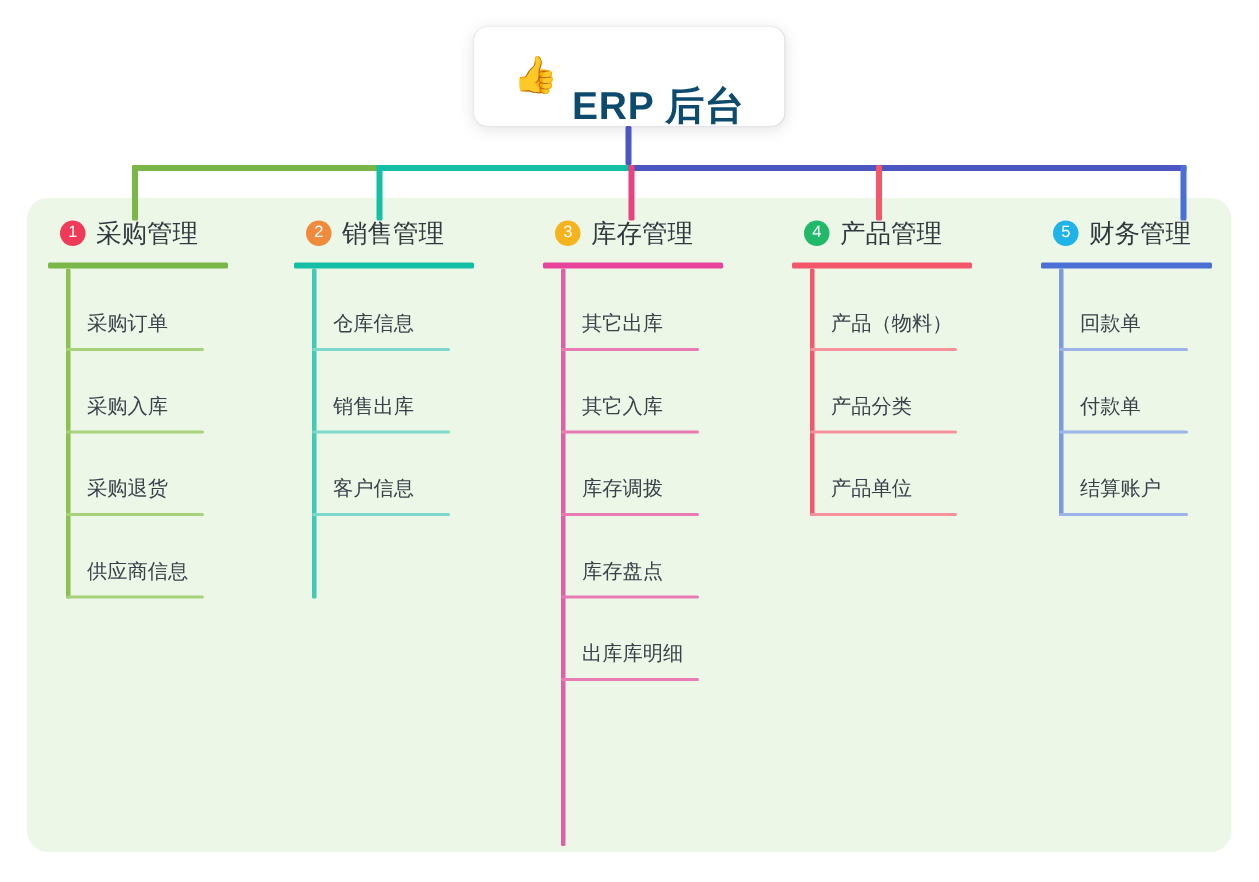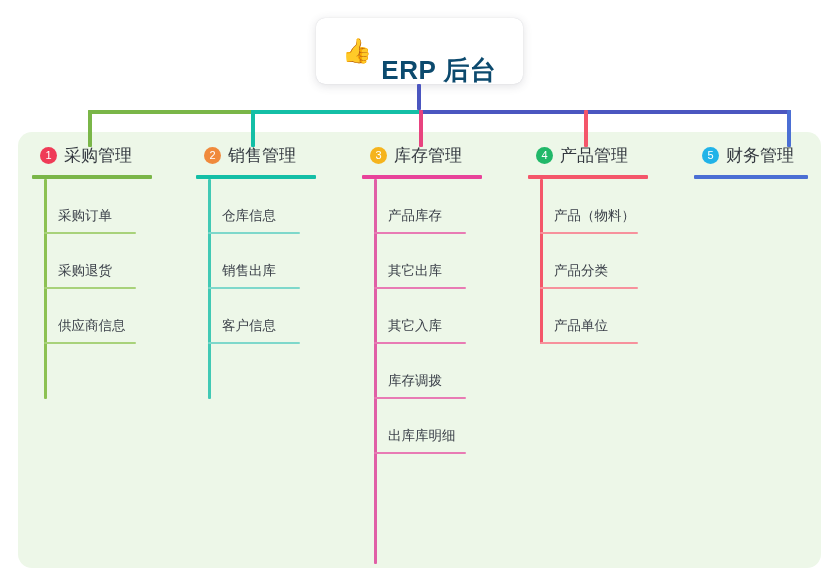--- a/index.html
+++ b/index.html
@@ -119,20 +119,24 @@
           <span class="col-title">采购管理</span>
         </div>
         <div class="head-rule" style="width: 120px; background: rgb(122, 182, 72);"></div>
         <div class="col-body">
           <div class="spine" style="background: rgb(140, 193, 82); height: 220px;"></div>
           <div class="leaf">
             <span class="leaf-label">采购订单</span>
             <div class="leaf-rule" style="width: 92px; background: rgb(168, 210, 122);"></div>
           </div>
           <div class="leaf">
+            <span class="leaf-label">采购入库</span>
+            <div class="leaf-rule" style="width: 92px; background: rgb(168, 210, 122);"></div>
+          </div>
+          <div class="leaf">
             <span class="leaf-label">采购退货</span>
             <div class="leaf-rule" style="width: 92px; background: rgb(168, 210, 122);"></div>
           </div>
           <div class="leaf">
             <span class="leaf-label">供应商信息</span>
             <div class="leaf-rule" style="width: 92px; background: rgb(168, 210, 122);"></div>
           </div>
         </div>
       </div>
       <div class="col" style="left: 196px; width: 150px;">
@@ -159,33 +163,33 @@
       </div>
       <div class="col" style="left: 362px; width: 150px;">
         <div class="col-head">
           <span class="badge" style="background: rgb(245, 180, 29);">3</span>
           <span class="col-title">库存管理</span>
         </div>
         <div class="head-rule" style="width: 120px; background: rgb(232, 67, 154);"></div>
         <div class="col-body">
           <div class="spine" style="background: rgb(224, 95, 166); height: 385px;"></div>
           <div class="leaf">
-            <span class="leaf-label">产品库存</span>
-            <div class="leaf-rule" style="width: 92px; background: rgb(232, 123, 180);"></div>
-          </div>
-          <div class="leaf">
             <span class="leaf-label">其它出库</span>
             <div class="leaf-rule" style="width: 92px; background: rgb(232, 123, 180);"></div>
           </div>
           <div class="leaf">
             <span class="leaf-label">其它入库</span>
             <div class="leaf-rule" style="width: 92px; background: rgb(232, 123, 180);"></div>
           </div>
           <div class="leaf">
             <span class="leaf-label">库存调拨</span>
+            <div class="leaf-rule" style="width: 92px; background: rgb(232, 123, 180);"></div>
+          </div>
+          <div class="leaf">
+            <span class="leaf-label">库存盘点</span>
             <div class="leaf-rule" style="width: 92px; background: rgb(232, 123, 180);"></div>
           </div>
           <div class="leaf">
             <span class="leaf-label">出库库明细</span>
             <div class="leaf-rule" style="width: 92px; background: rgb(232, 123, 180);"></div>
           </div>
         </div>
       </div>
       <div class="col" style="left: 528px; width: 150px;">
         <div class="col-head">
@@ -208,16 +212,31 @@
             <div class="leaf-rule" style="width: 98px; background: rgb(247, 145, 156);"></div>
           </div>
         </div>
       </div>
       <div class="col" style="left: 694px; width: 130px;">
         <div class="col-head">
           <span class="badge" style="background: rgb(32, 179, 232);">5</span>
           <span class="col-title">财务管理</span>
         </div>
         <div class="head-rule" style="width: 114px; background: rgb(75, 111, 212);"></div>
+        <div class="col-body">
+          <div class="spine" style="background: rgb(125, 154, 224); height: 165px;"></div>
+          <div class="leaf">
+            <span class="leaf-label">回款单</span>
+            <div class="leaf-rule" style="width: 86px; background: rgb(157, 180, 232);"></div>
+          </div>
+          <div class="leaf">
+            <span class="leaf-label">付款单</span>
+            <div class="leaf-rule" style="width: 86px; background: rgb(157, 180, 232);"></div>
+          </div>
+          <div class="leaf">
+            <span class="leaf-label">结算账户</span>
+            <div class="leaf-rule" style="width: 86px; background: rgb(157, 180, 232);"></div>
+          </div>
+        </div>
       </div>
     </div>
 
 </div>
 
 </body></html>

